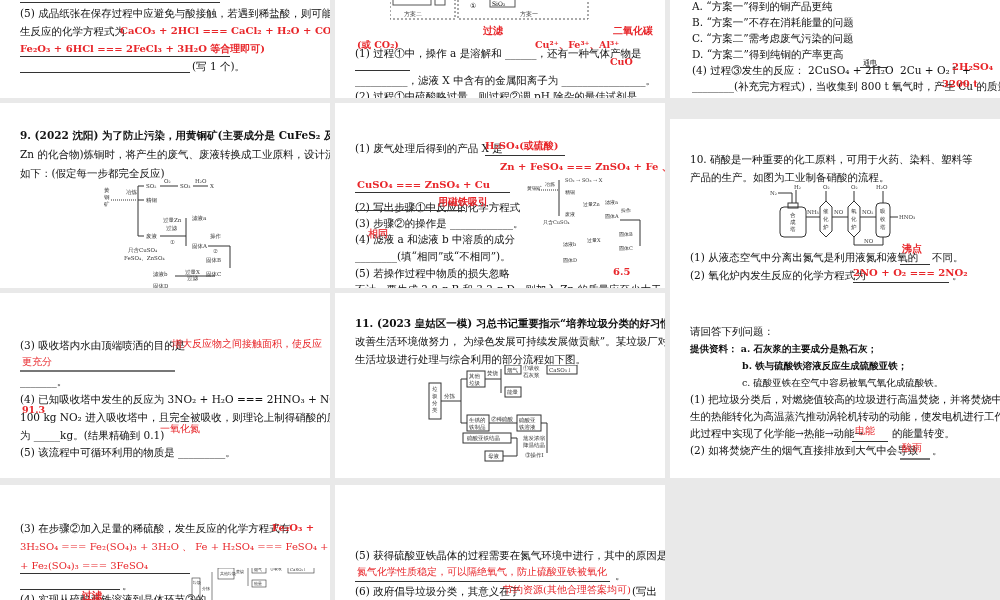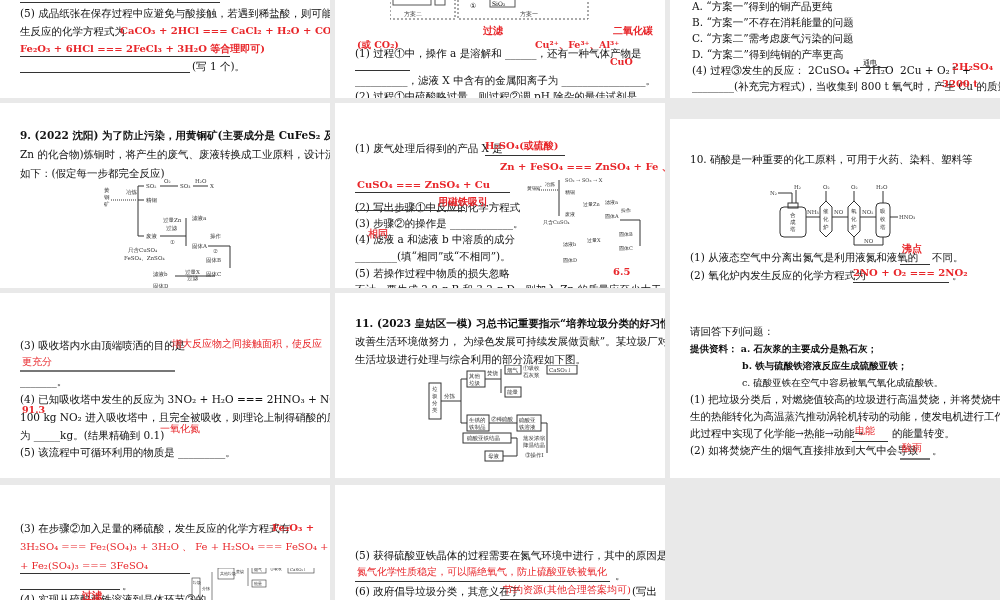--- a/index.html
+++ b/index.html
@@ -148,20 +148,21 @@
       <text x="94" y="74">固体C</text>
     <text x="62" y="66">过量X</text>
     <text x="38" y="70">滤液b</text>
       <text x="38" y="86">固体D</text>
   </svg>
   <div class="ans" style="left:278px;top:162px;">6.5</div>
 </div>
 
 <div class="slide" style="left:670px;top:103px;width:362px;height:185px;margin-top:16px;">
   <div class="txt" style="left:20px;top:32px;">10.               硝酸是一种重要的化工原料，可用于火药、染料、塑料等</div>
+  <div class="txt" style="left:20px;top:50px;">产品的生产。如图为工业制备硝酸的流程。</div>
   <svg class="diag" style="left:100px;top:66px;" width="160" height="64" viewBox="0 0 160 64" font-size="5.5" fill="#333">
     <text x="0" y="10">N₂</text>
     <line x1="8" y1="8" x2="22" y2="8" stroke="#333"></line>
       <line x1="22" y1="8" x2="22" y2="18" stroke="#333"></line>
     <text x="24" y="4">H₂</text>
       <line x1="26" y1="5" x2="26" y2="18" stroke="#333"></line>
     <rect x="18" y="18" width="10" height="5" fill="none" stroke="#333"></rect>
     <rect x="10" y="22" width="26" height="30" rx="4" fill="none" stroke="#333"></rect>
     <text x="20" y="32">合</text>
       <text x="20" y="39">成</text>

